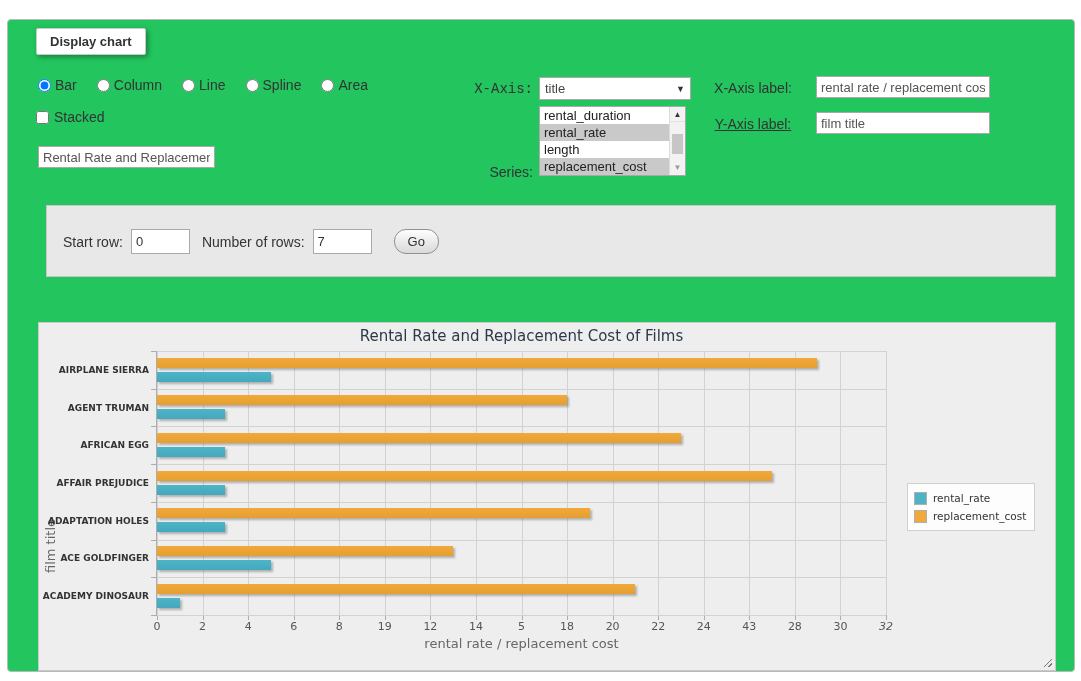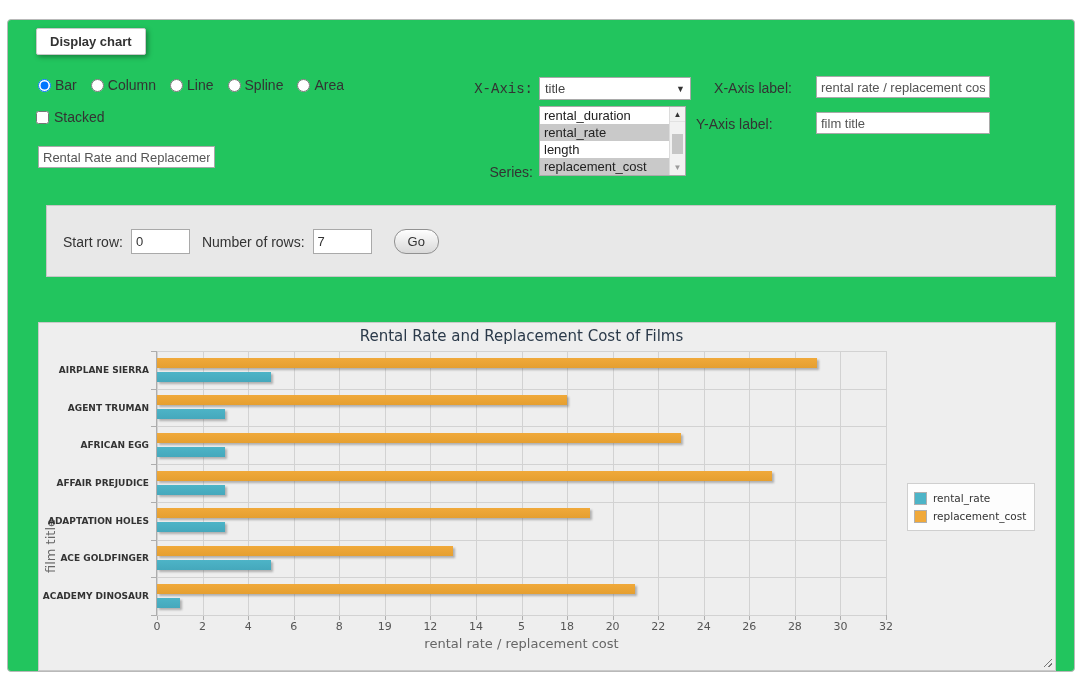--- a/index.html
+++ b/index.html
@@ -8,21 +8,21 @@
   
   .fieldset { position:absolute; left:7px; top:19px; width:1068px; height:653px;
     background:#22c55e; border:1px solid #b9b9b9; border-radius:4px; }
   .legend-box { position:absolute; left:28px; top:8px; padding:5px 13px;
     background:#fff; border:1px solid #c9c9c9; border-radius:2px;
     box-shadow:2px 2px 5px rgba(0,0,0,0.35); font-size:13px; font-weight:bold; color:#333; z-index:5; }
 
   label, .lbl { font-size:14px; color:#333; }
 
   
-  .type-row { position:absolute; left:30px; top:57px; display:flex; align-items:center; gap:6px; }
+  .type-row { position:absolute; left:30px; top:57px; display:flex; align-items:center; gap:12px; }
   .type-row .opt { display:flex; align-items:center; gap:4px; margin-right:8px; }
   .stacked-row { position:absolute; left:28px; top:89px; display:flex; align-items:center; gap:5px; }
 
   input[type="text"] { border:1px solid #a9a9a9; background:#fff; color:#555;
     font-family:"Liberation Sans", sans-serif; font-size:13px; padding:3px 4px; height:22px; }
   .title-input { position:absolute; left:30px; top:126px; width:177px; }
 
   .xaxis-lbl  { position:absolute; left:410px; top:61px;  width:115px; text-align:right;font-family:Liberation Mono, monospace; }
   .series-lbl { position:absolute; left:410px; top:144px; width:115px; text-align:right; }
 
@@ -39,21 +39,21 @@
   .listbox .optrow { height:17px; line-height:17px; font-size:13px; color:#222; padding:0 4px; white-space:nowrap; }
   .listbox .optrow.sel { background:#c9c9c9; }
   .scrollbar { width:16px; background:#f2f2f2; border-left:1px solid #dcdcdc; position:relative; }
   .sb-btn { height:15px; display:flex; align-items:center; justify-content:center;
     font-size:8px; color:#555; background:#f2f2f2; }
   .sb-btn.up { border-bottom:1px solid #e2e2e2; color:#333; }
   .sb-btn.down { position:absolute; bottom:0; left:0; right:0; color:#9a9a9a; }
   .sb-thumb { position:absolute; left:2px; right:2px; top:27px; height:20px; background:#c6c6c6; }
 
   .axlabel-lbl  { position:absolute; left:688px; top:60px; width:114px; text-align:center; }
-  .aylabel-lbl  { position:absolute; left:688px; top:96px; width:114px; text-align:left; }
+  .aylabel-lbl  { position:absolute; left:688px; top:96px; width:114px; text-align:center;text-decoration:underline; }
   .xaxis-input { position:absolute; left:808px; top:56px; width:174px; }
   .yaxis-input { position:absolute; left:808px; top:92px; width:174px; }
 
   
   .rowbox { position:absolute; left:38px; top:185px; width:1010px; height:72px;
     background:#e8e8e8; border:1px solid #c6c6c6; }
   .rowbox .inner { position:absolute; left:16px; top:23px; display:flex; align-items:center; }
   .rowbox input { width:59px; height:25px; color:#333; }
   .go-btn { margin-left:22px; height:25px; padding:0 13px; font-size:13px; color:#333;
     background:linear-gradient(#fefefe,#d9d9d9); border:1px solid #919191; border-radius:12px;
@@ -225,24 +225,24 @@
         <div class="xtick" style="left: 254.688px;">6</div>
         <div class="xtick" style="left: 300.25px;">8</div>
         <div class="xtick" style="left: 345.812px;">19</div>
         <div class="xtick" style="left: 391.375px;">12</div>
         <div class="xtick" style="left: 436.938px;">14</div>
         <div class="xtick" style="left: 482.5px;">5</div>
         <div class="xtick" style="left: 528.062px;">18</div>
         <div class="xtick" style="left: 573.625px;">20</div>
         <div class="xtick" style="left: 619.188px;">22</div>
         <div class="xtick" style="left: 664.75px;">24</div>
-        <div class="xtick" style="left: 710.312px;">26</div>
+        <div class="xtick" style="left: 710.312px;">43</div>
         <div class="xtick" style="left: 755.875px;">28</div>
         <div class="xtick" style="left: 801.438px;">30</div>
-        <div class="xtick" style="left: 847px;">32</div>
+        <div class="xtick" style="left: 847px; font-style: italic;">32</div>
       </div>
     <div class="xaxis-title">rental rate / replacement cost</div>
     <div class="chart-legend" id="chart-legend">
         <div class="legend-row">
           <span class="legend-swatch" style="background: rgb(77, 180, 199);"></span>
           <span class="legend-text">rental_rate</span>
         </div>
         <div class="legend-row">
           <span class="legend-swatch" style="background: rgb(240, 169, 58);"></span>
           <span class="legend-text">replacement_cost</span>

